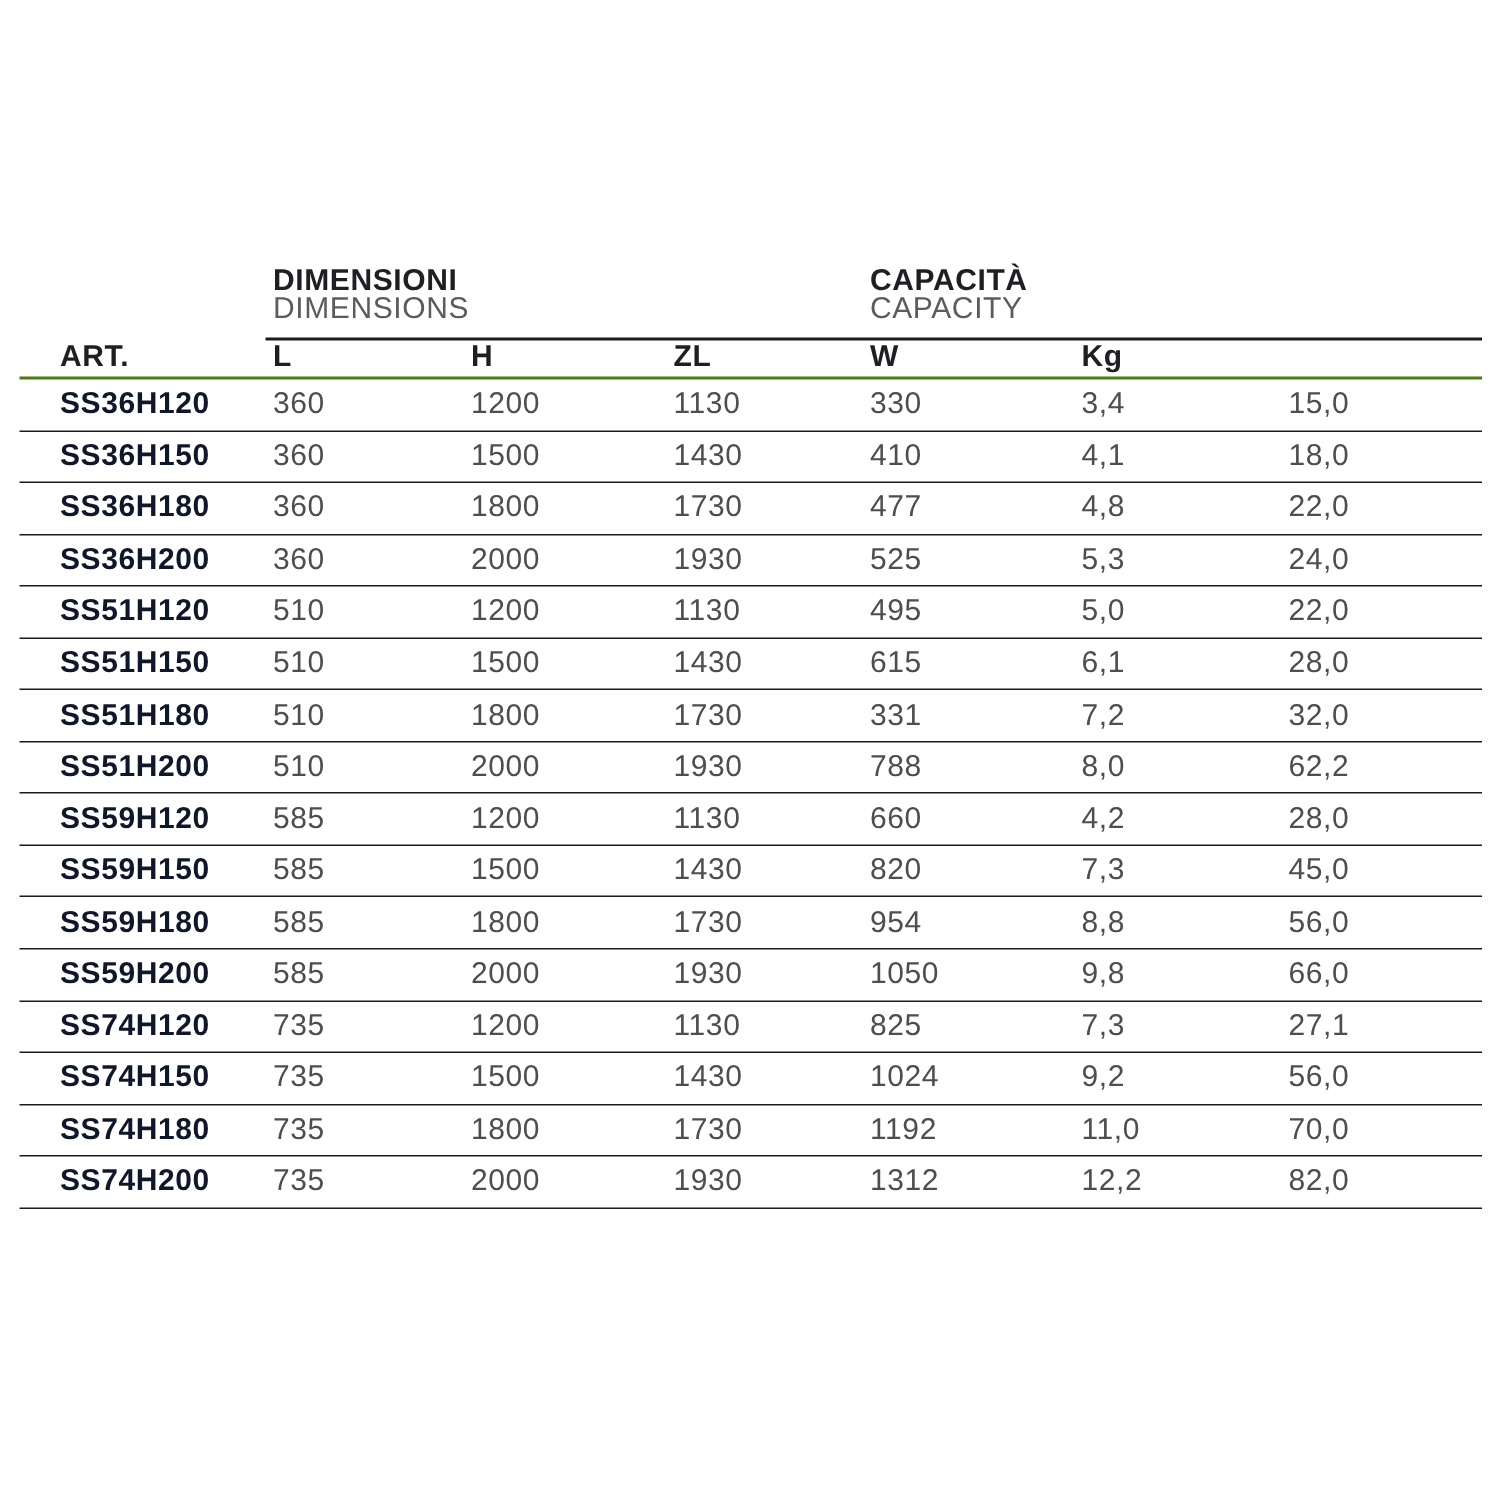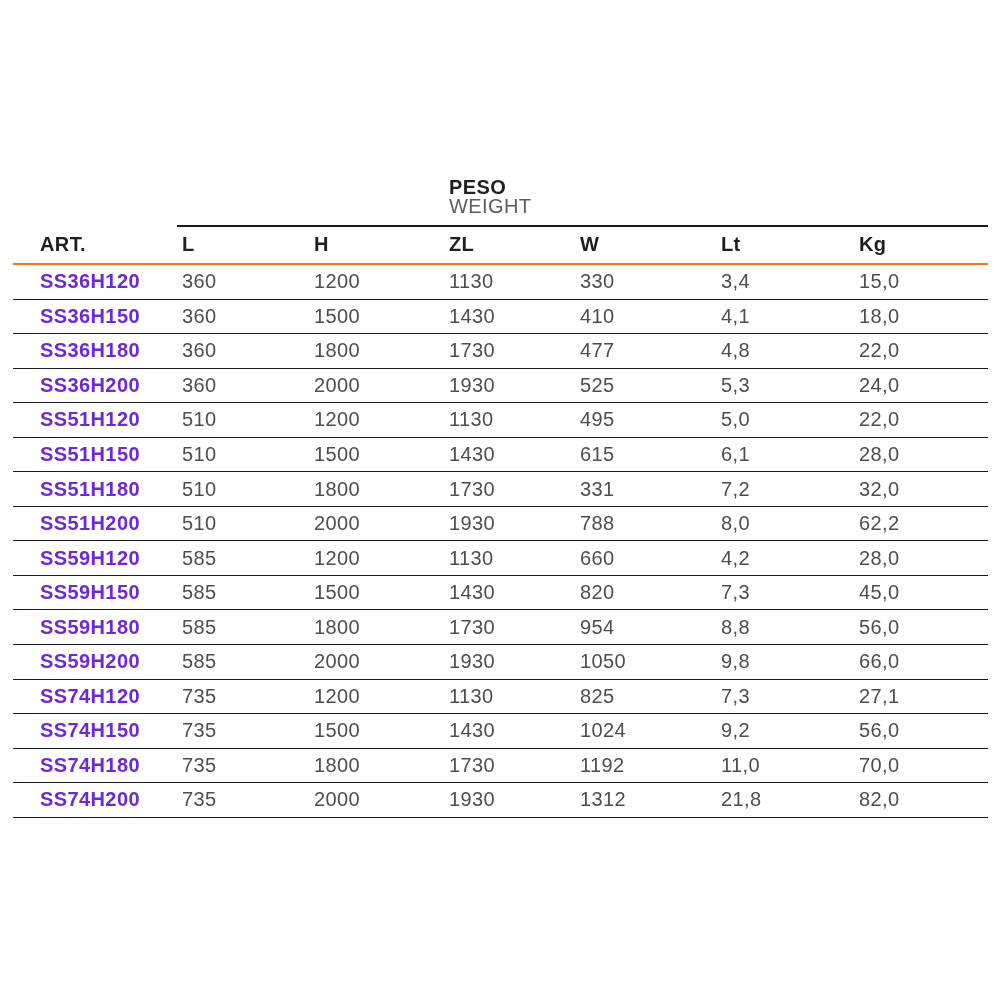--- a/index.html
+++ b/index.html
@@ -43,23 +43,23 @@
   .ghead-line {
     position: absolute;
     bottom: 0;
     left: 164px;
     right: 0;
     height: 2px;
     background: #1b1b1b;
   }
   
   .chead {
-    height: 38px;
+    height: 26px;
     box-sizing: border-box;
-    border-bottom: 2px solid #f97316;
+    border-bottom: 2px solid #4d7c0f;
     align-items: end;
   }
   .chead .cell {
     padding-bottom: 7px;
     font-size: 20px;
     font-weight: 700;
     letter-spacing: 0.4px;
     color: #1e1e23;
     white-space: nowrap;
   }
@@ -74,46 +74,49 @@
   .td {
     font-size: 20px;
     font-weight: 400;
     letter-spacing: 0.4px;
     color: #4d4d52;
     white-space: nowrap;
   }
   .td.art {
     padding-left: 27px;
     font-weight: 700;
-    color: #6d28d9;
+    color: #0f172a;
   }
 </style>
 </head>
 <body>
 
 <div class="table-wrap">
 
   <div class="grid ghead">
     <div class="cell"></div>
+    <div class="cell">
+      <div class="g-it">DIMENSIONI</div>
+      <div class="g-en">DIMENSIONS</div>
+    </div>
     <div class="cell"></div>
     <div class="cell"></div>
     <div class="cell">
-      <div class="g-it">PESO</div>
-      <div class="g-en">WEIGHT</div>
+      <div class="g-it">CAPACITÀ</div>
+      <div class="g-en">CAPACITY</div>
     </div>
     <div class="ghead-line"></div>
   </div>
 
   <div class="grid chead">
     <div class="cell pad-first">ART.</div>
     <div class="cell">L</div>
     <div class="cell">H</div>
     <div class="cell">ZL</div>
     <div class="cell">W</div>
-    <div class="cell">Lt</div>
     <div class="cell">Kg</div>
   </div>
 
   <div id="tbody">
       <div class="grid tr">
         <div class="td art">SS36H120</div>
         <div class="td">360</div>
         <div class="td">1200</div>
         <div class="td">1130</div>
         <div class="td">330</div>
@@ -245,18 +248,18 @@
         <div class="td">1192</div>
         <div class="td">11,0</div>
         <div class="td">70,0</div>
       </div>
       <div class="grid tr">
         <div class="td art">SS74H200</div>
         <div class="td">735</div>
         <div class="td">2000</div>
         <div class="td">1930</div>
         <div class="td">1312</div>
-        <div class="td">21,8</div>
+        <div class="td">12,2</div>
         <div class="td">82,0</div>
       </div>
     </div>
 
 </div>
 
 </body></html>

